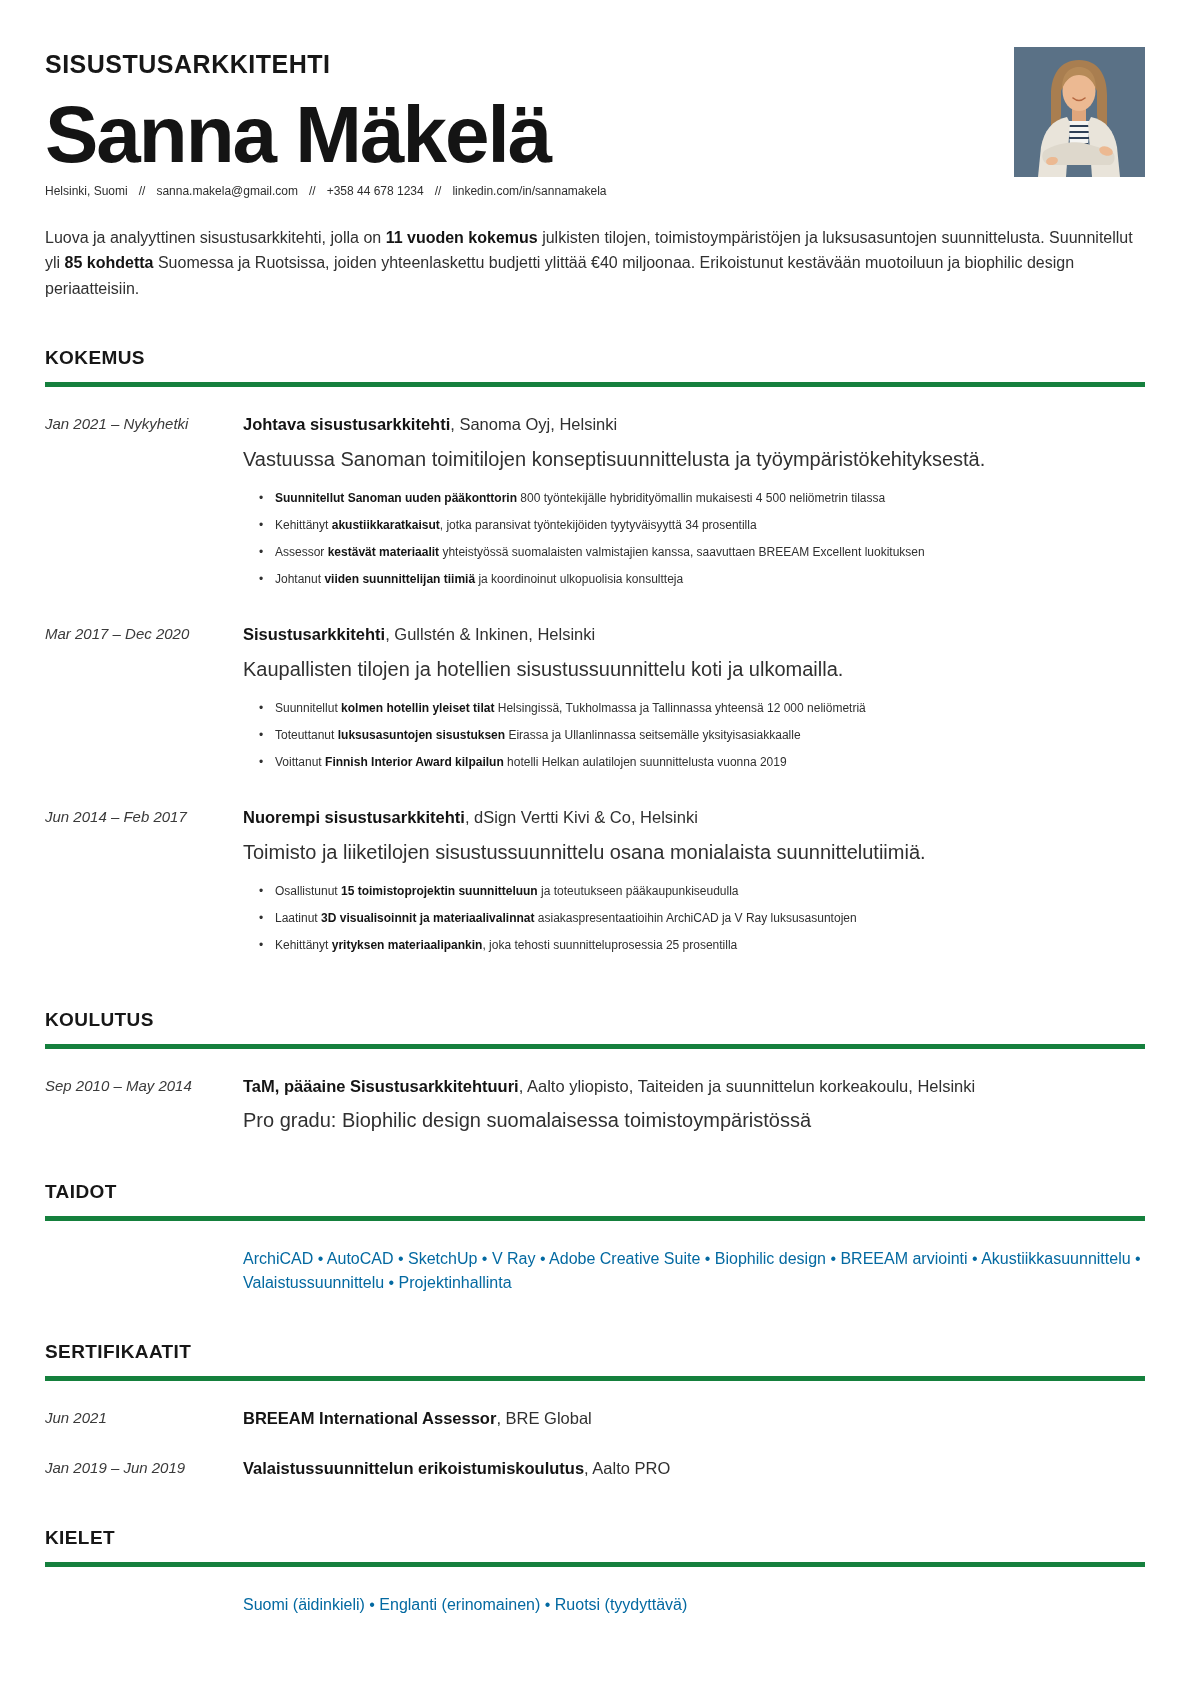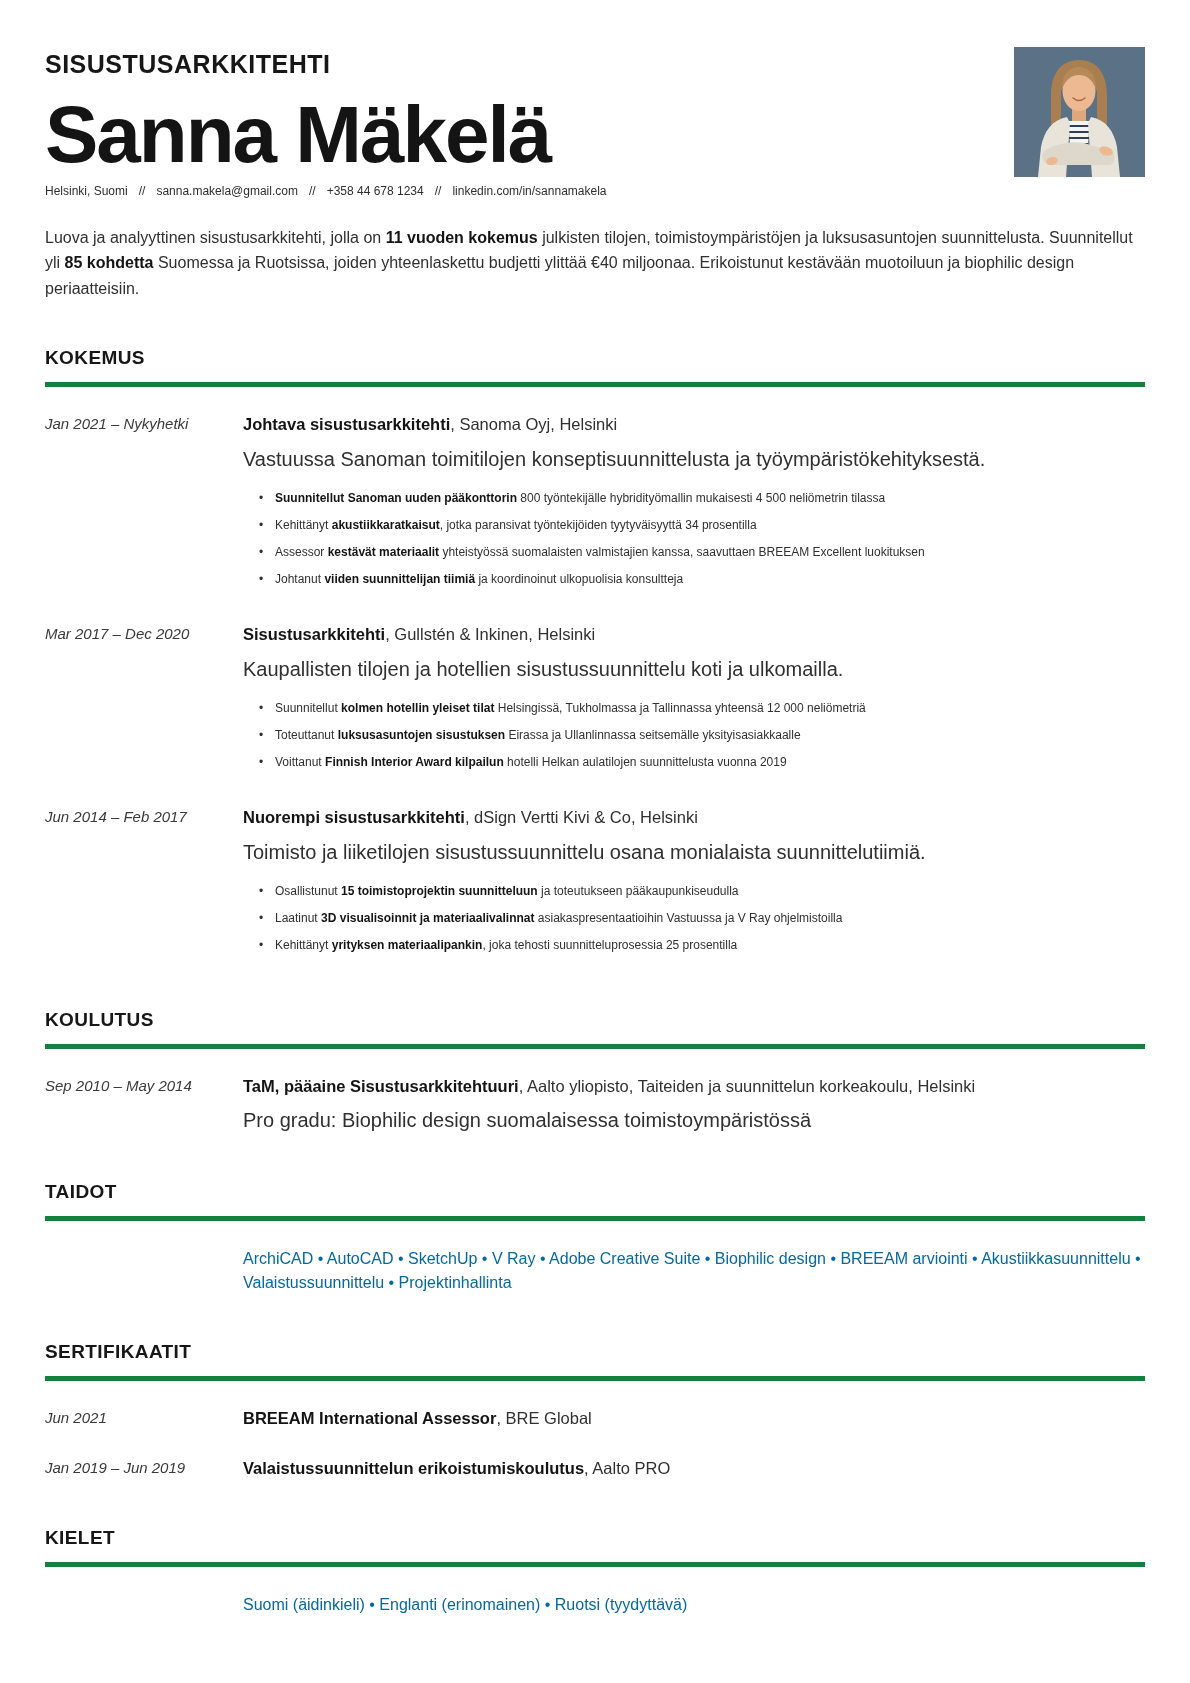--- a/index.html
+++ b/index.html
@@ -188,21 +188,21 @@
     </div>
   </div>
           <div class="entry">
     <div class="entry-date">Jun 2014 – Feb 2017</div>
     <div class="entry-body">
       <div class="entry-title"><b>Nuorempi sisustusarkkitehti</b><span>, dSign Vertti Kivi &amp; Co, Helsinki</span></div>
       <div class="entry-subtitle">Toimisto ja liiketilojen sisustussuunnittelu osana monialaista suunnittelutiimiä.</div>
 
       <ul class="entry-bullets">
                 <li><span>Osallistunut </span><b>15 toimistoprojektin suunnitteluun</b><span> ja toteutukseen pääkaupunkiseudulla</span></li>
-                <li><span>Laatinut </span><b>3D visualisoinnit ja materiaalivalinnat</b><span> asiakaspresentaatioihin Vastuussa ja V Ray ohjelmistoilla</span></li>
+                <li><span>Laatinut </span><b>3D visualisoinnit ja materiaalivalinnat</b><span> asiakaspresentaatioihin ArchiCAD ja V Ray luksusasuntojen</span></li>
                 <li><span>Kehittänyt </span><b>yrityksen materiaalipankin</b><span>, joka tehosti suunnitteluprosessia 25 prosentilla</span></li>
               </ul>
     </div>
   </div>
         </div>
   </section>
       <section class="section">
     <h2 class="section-title">KOULUTUS</h2>
     <div class="entries">
           <div class="entry">

